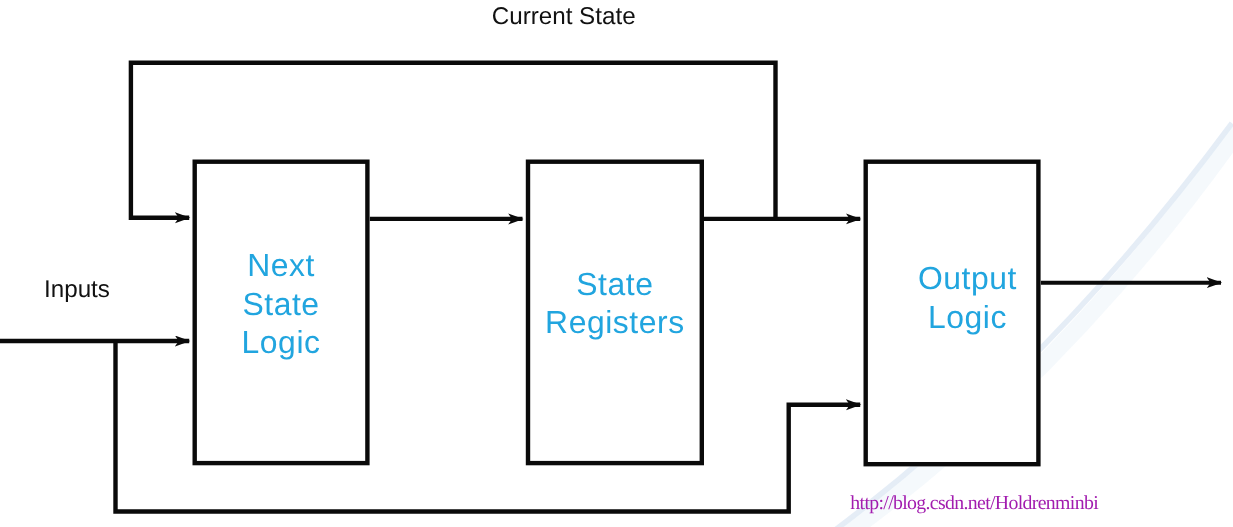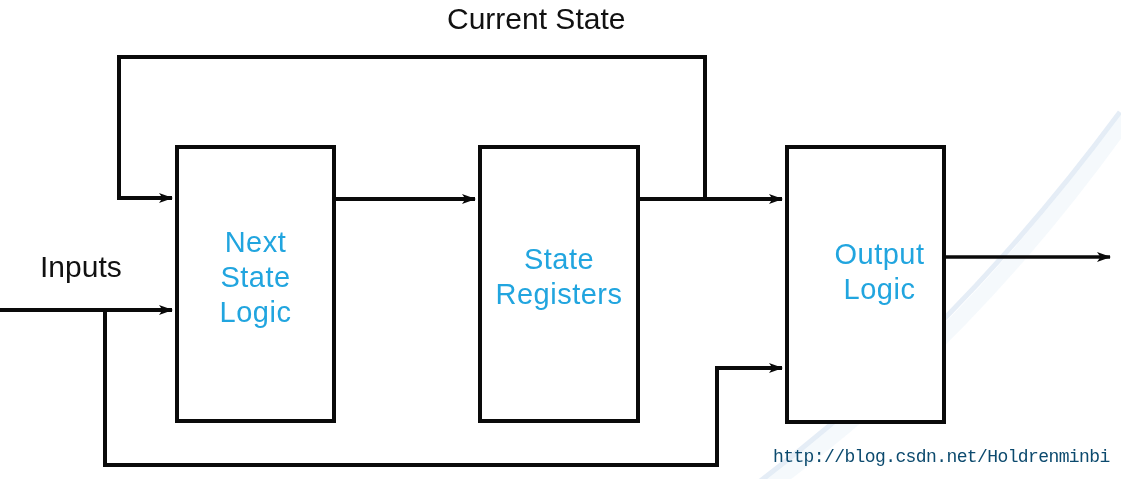--- a/index.html
+++ b/index.html
@@ -40,36 +40,36 @@
     padding-bottom: 14px;
   }
   #block-next-state-logic { left: 175px; top: 145px; width: 161px; height: 278px; }
   #block-state-registers  { left: 478px; top: 145px; width: 162px; height: 278px; }
   #block-output-logic     { left: 785px; top: 145px; width: 161px; height: 279px; }
   #block-output-logic .block-label { padding-bottom: 26px; margin-left: 28px; }
 
   .wire-label {
     position: absolute;
     color: #111111;
-    font-size: 30px;
+    font-size: 22px;
     white-space: nowrap;
   }
   #label-current-state { left: 447px; top: 2px; }
   #label-next-state    { left: 337px; top: 108px; }
   #label-inputs        { left: 40px;  top: 250px; }
   #label-outputs       { left: 1001px; top: 188px; }
 
   .watermark {
     position: absolute;
     left: 773px;
     top: 447px;
-    font-family: Liberation Mono, monospace;
+    font-family: Liberation Serif, serif;
     font-size: 18px;
     letter-spacing: -0.6px;
-    color: #0c4a6e;
+    color: #a21caf;
     white-space: nowrap;
   }
 </style>
 </head>
 <body>
 
 <div class="stage">
 
   <svg class="wires" viewBox="0 0 1121 479" xmlns="http://www.w3.org/2000/svg">
     <defs>

